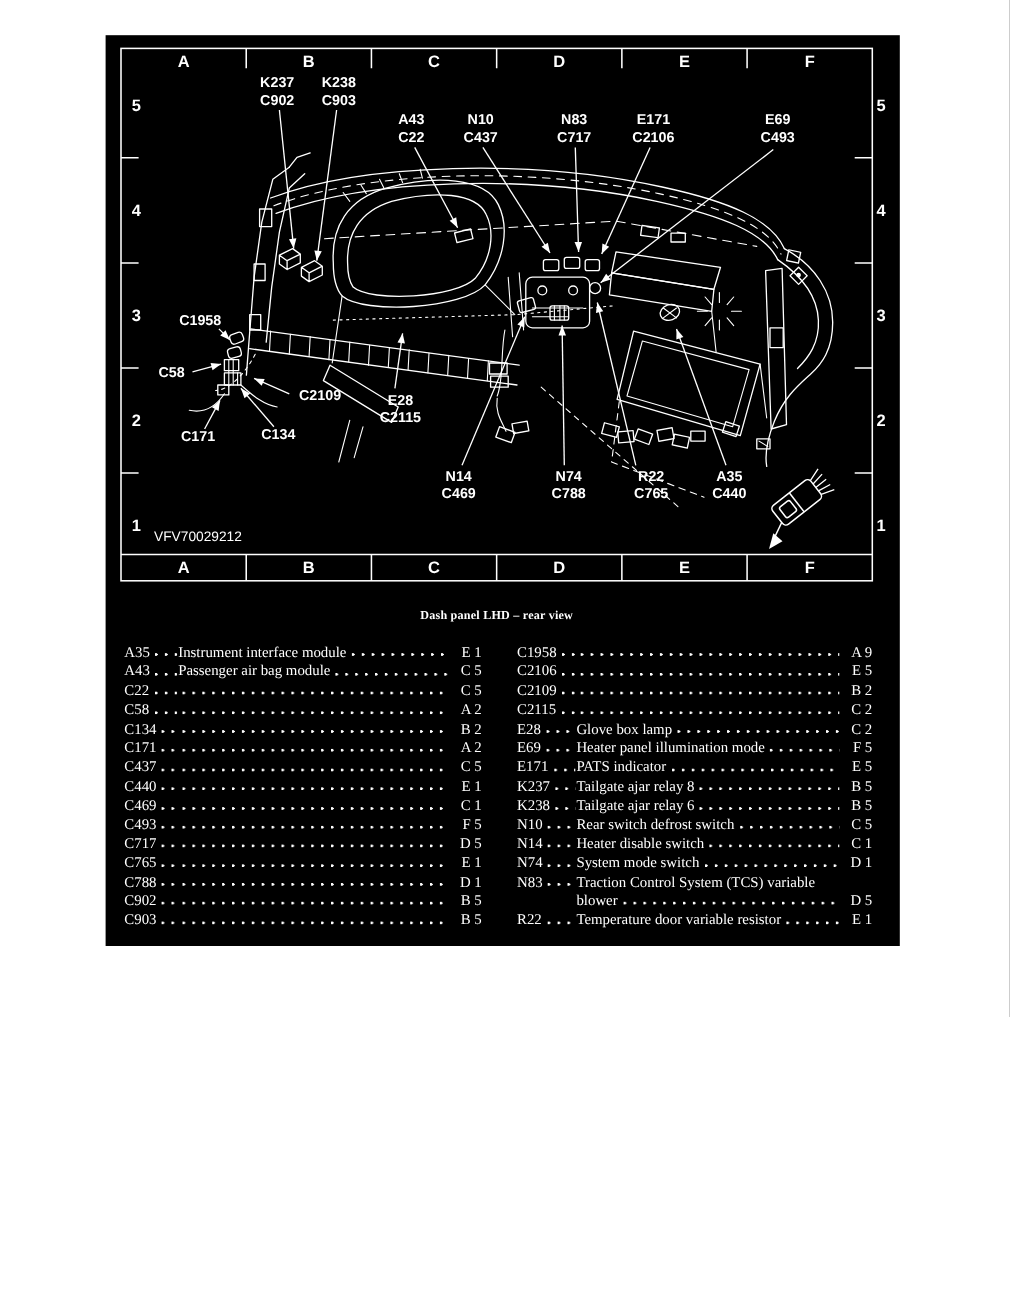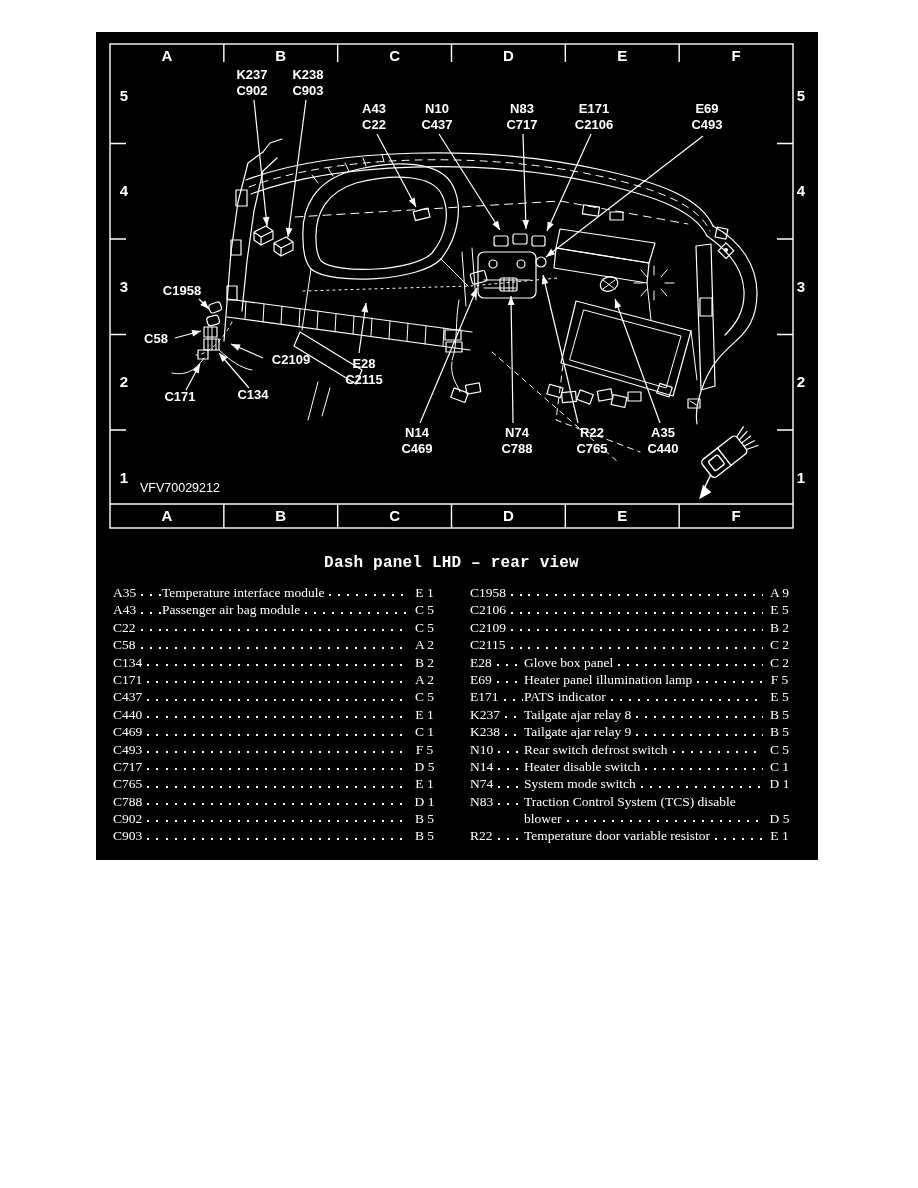--- a/index.html
+++ b/index.html
@@ -9,44 +9,43 @@
     font-family:"Liberation Serif", serif;
     -webkit-font-smoothing:antialiased;
   }
   .panel{
     position:absolute;left:96px;top:32px;width:722px;height:828px;
     background:#000;color:#fff;overflow:hidden;
   }
   .diagram-svg{position:absolute;left:0;top:0;}
   .fig-title{
     position:absolute;left:14px;top:522px;width:683px;
-    text-align:center;font-weight:bold;font-size:16px;color:#fff;
+    text-align:center;font-weight:bold;font-size:11px;color:#fff;
     letter-spacing:.2px;
-    font-family:Liberation Mono, monospace;
   }
   .index{position:absolute;left:0;top:552px;width:722px;}
   .col{position:absolute;top:0;}
   .col-left{left:17px;width:325px;}
   .col-right{left:374px;width:323px;}
   .irow{
     display:flex;align-items:baseline;height:17.4px;line-height:17.4px;
     font-size:13.5px;color:#fff;white-space:nowrap;
   }
   .codef{display:flex;width:49px;flex:none;align-items:baseline;}
   .col-right .codef{width:54px;}
   .codet{flex:none;}
   .dots{
     flex:1;min-width:6px;height:4px;align-self:flex-end;
     margin:0 3px 4px 3px;
     background-image:radial-gradient(circle at 2px 2px,#fff 1.15px,rgba(0,0,0,0) 1.45px);
     background-size:9px 4px;background-repeat:repeat-x;background-position:left bottom;
   }
   .codef .dots{margin:0 1px 4px 4px;}
   .desc{flex:none;padding-right:1px;}
-  .ref{flex:none;min-width:27px;text-align:center;}
+  .ref{flex:none;min-width:27px;text-align:right;}
   svg text{fill:#fff;}
   .co-label{font-family:"Liberation Sans",sans-serif;font-weight:bold;font-size:13px;}
   .grid-letter{font-family:"Liberation Sans",sans-serif;font-weight:bold;font-size:15px;}
   .fig-num{font-family:"Liberation Sans",sans-serif;font-size:12.5px;}
 </style>
 </head>
 <body>
 
 <div class="panel">
 
@@ -264,21 +263,21 @@
 
   <div class="fig-title">Dash panel LHD – rear view</div>
 
   <div class="index">
     <div class="col col-left" id="col-left">
         <div class="irow">
           <span class="codef">
             <span class="codet">A35</span>
             <span class="dots"></span>
           </span>
-          <span class="desc">Temperature interface module</span>
+          <span class="desc">Instrument interface module</span>
           <span class="dots mdots"></span>
           <span class="ref">E 1</span>
         </div>
         <div class="irow">
           <span class="codef">
             <span class="codet">A43</span>
             <span class="dots"></span>
           </span>
           <span class="desc">Passenger air bag module</span>
           <span class="dots mdots"></span>
@@ -420,30 +419,30 @@
             <span class="dots"></span>
           </span>
           <span class="dots mdots"></span>
           <span class="ref">C 2</span>
         </div>
         <div class="irow">
           <span class="codef">
             <span class="codet">E28</span>
             <span class="dots"></span>
           </span>
-          <span class="desc">Glove box panel</span>
+          <span class="desc">Glove box lamp</span>
           <span class="dots mdots"></span>
           <span class="ref">C 2</span>
         </div>
         <div class="irow">
           <span class="codef">
             <span class="codet">E69</span>
             <span class="dots"></span>
           </span>
-          <span class="desc">Heater panel illumination lamp</span>
+          <span class="desc">Heater panel illumination mode</span>
           <span class="dots mdots"></span>
           <span class="ref">F 5</span>
         </div>
         <div class="irow">
           <span class="codef">
             <span class="codet">E171</span>
             <span class="dots"></span>
           </span>
           <span class="desc">PATS indicator</span>
           <span class="dots mdots"></span>
@@ -456,21 +455,21 @@
           </span>
           <span class="desc">Tailgate ajar relay 8</span>
           <span class="dots mdots"></span>
           <span class="ref">B 5</span>
         </div>
         <div class="irow">
           <span class="codef">
             <span class="codet">K238</span>
             <span class="dots"></span>
           </span>
-          <span class="desc">Tailgate ajar relay 9</span>
+          <span class="desc">Tailgate ajar relay 6</span>
           <span class="dots mdots"></span>
           <span class="ref">B 5</span>
         </div>
         <div class="irow">
           <span class="codef">
             <span class="codet">N10</span>
             <span class="dots"></span>
           </span>
           <span class="desc">Rear switch defrost switch</span>
           <span class="dots mdots"></span>
@@ -492,21 +491,21 @@
           </span>
           <span class="desc">System mode switch</span>
           <span class="dots mdots"></span>
           <span class="ref">D 1</span>
         </div>
         <div class="irow noleader">
           <span class="codef">
             <span class="codet">N83</span>
             <span class="dots"></span>
           </span>
-          <span class="desc">Traction Control System (TCS) disable</span>
+          <span class="desc">Traction Control System (TCS) variable</span>
         </div>
         <div class="irow">
           <span class="codef"></span>
           <span class="desc">blower</span>
           <span class="dots"></span>
           <span class="ref">D 5</span>
         </div>
         <div class="irow">
           <span class="codef">
             <span class="codet">R22</span>

